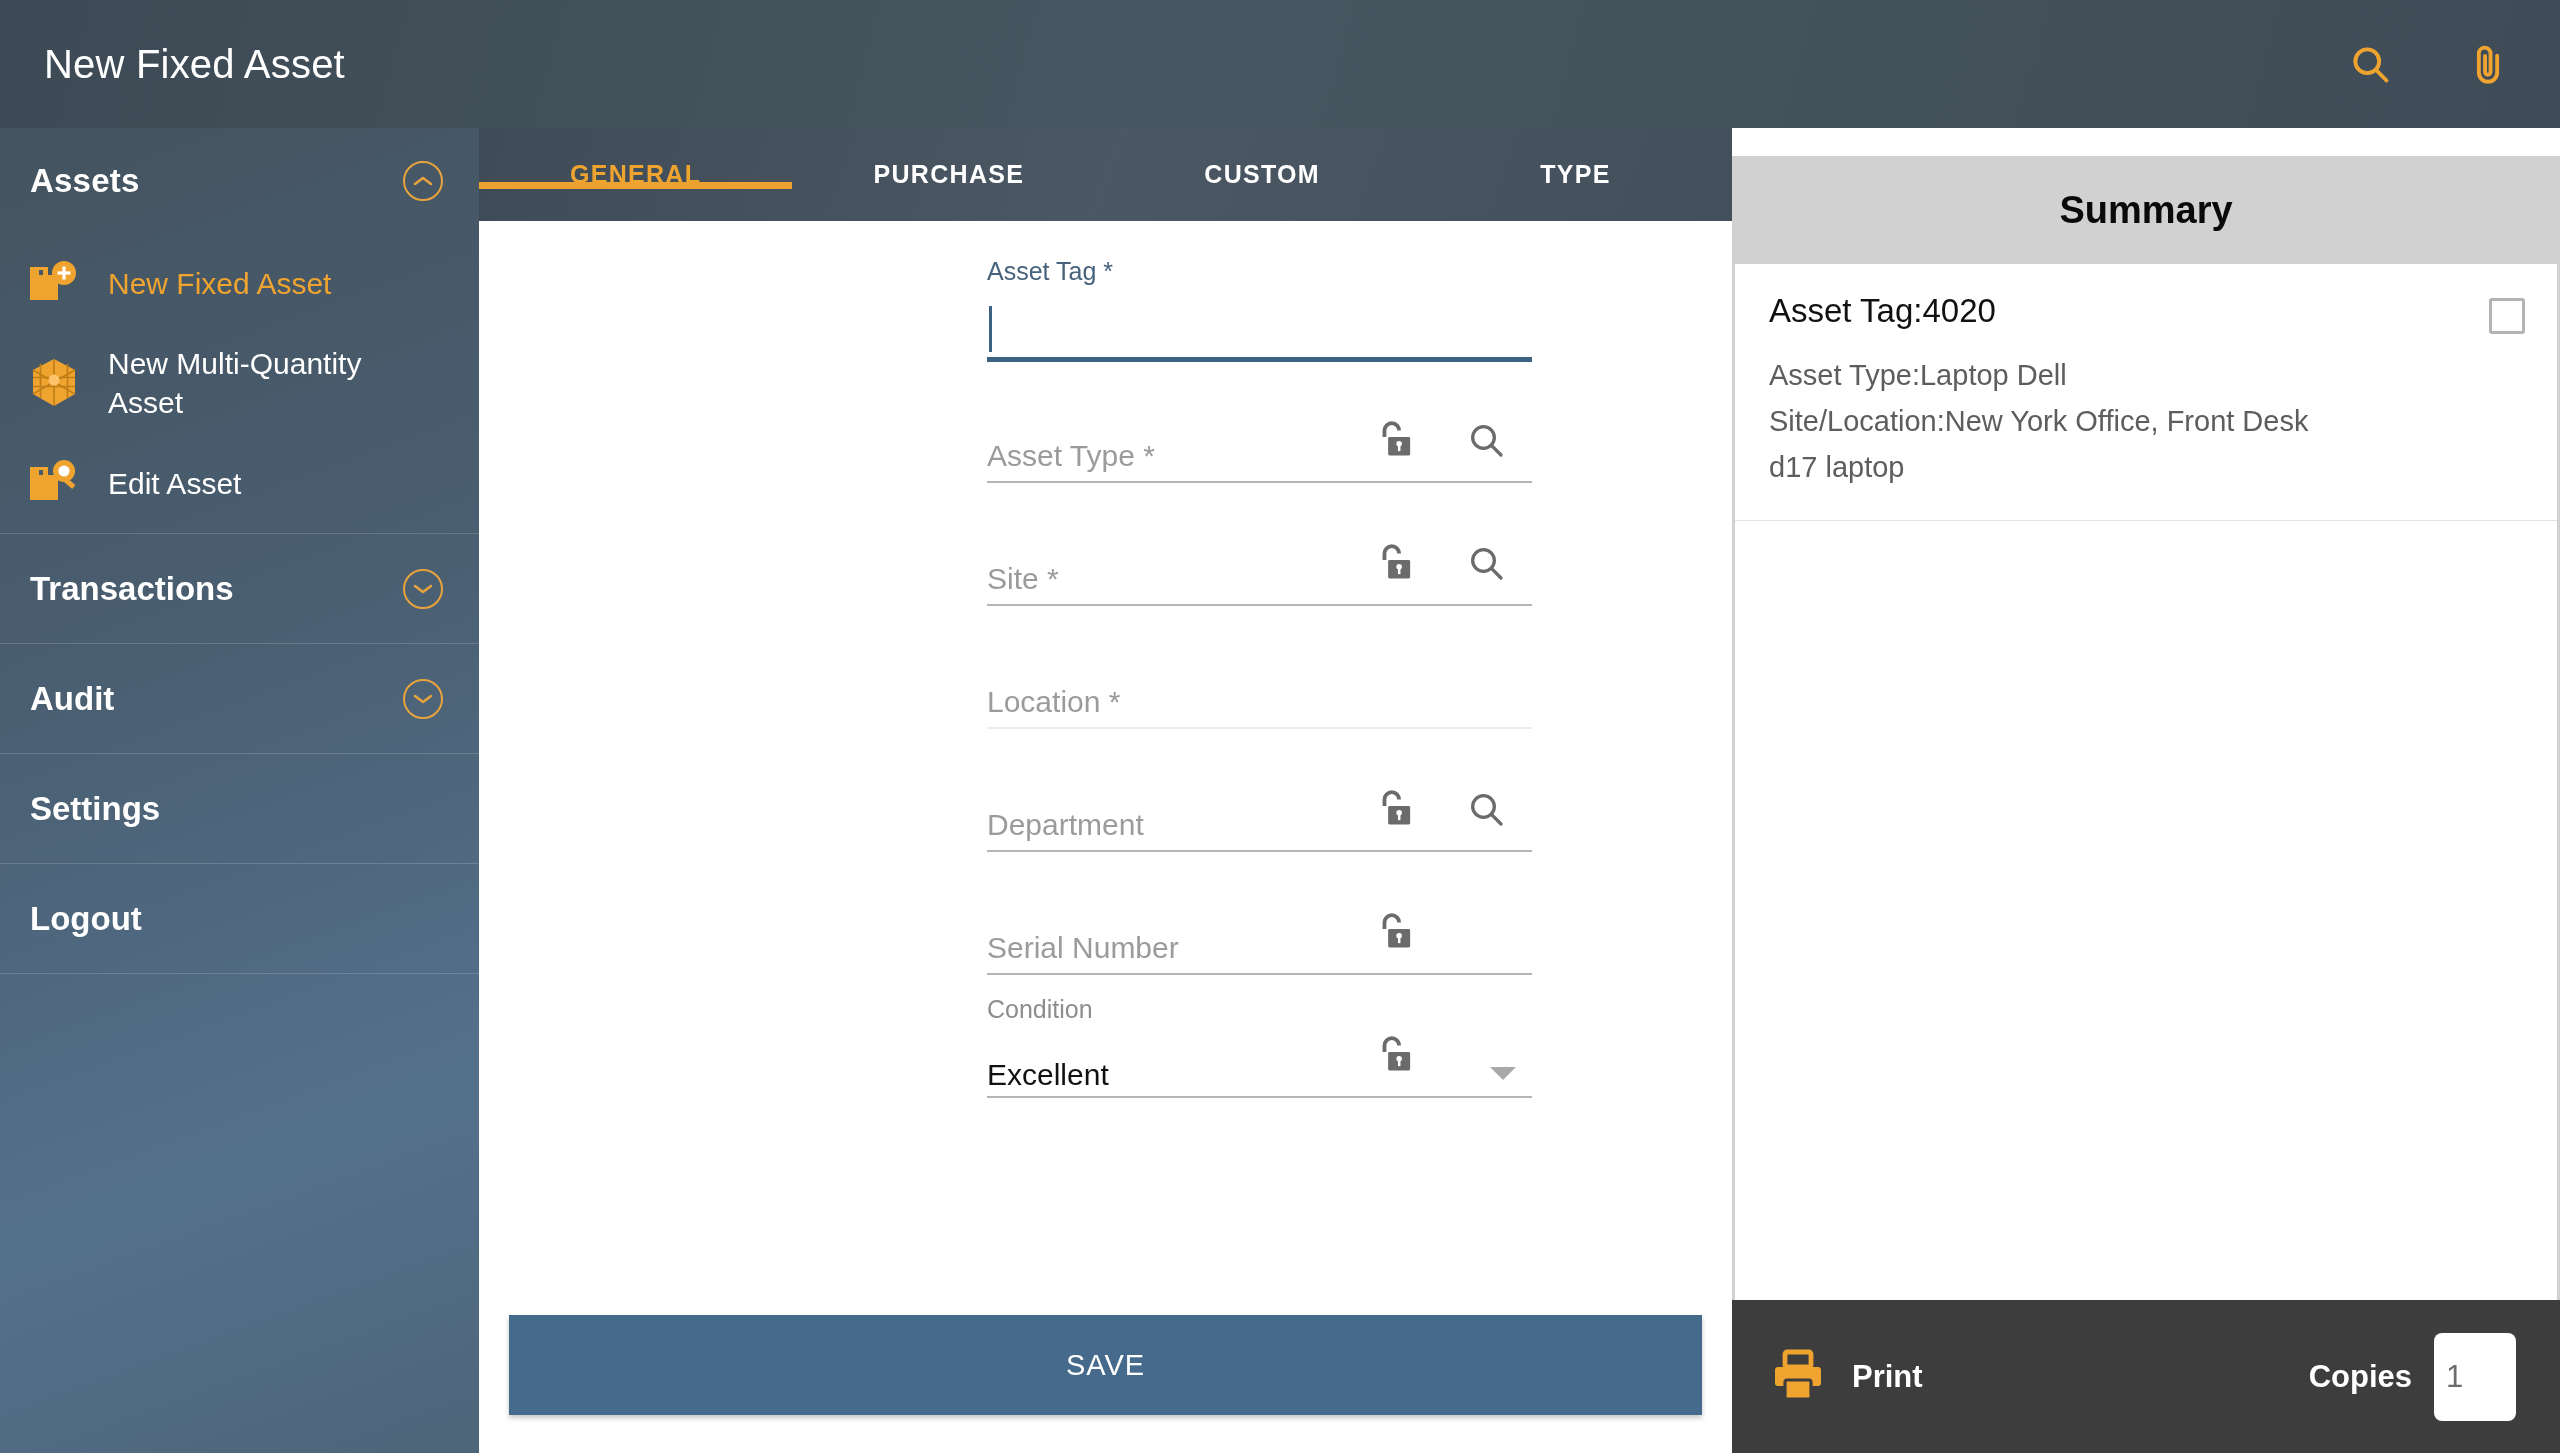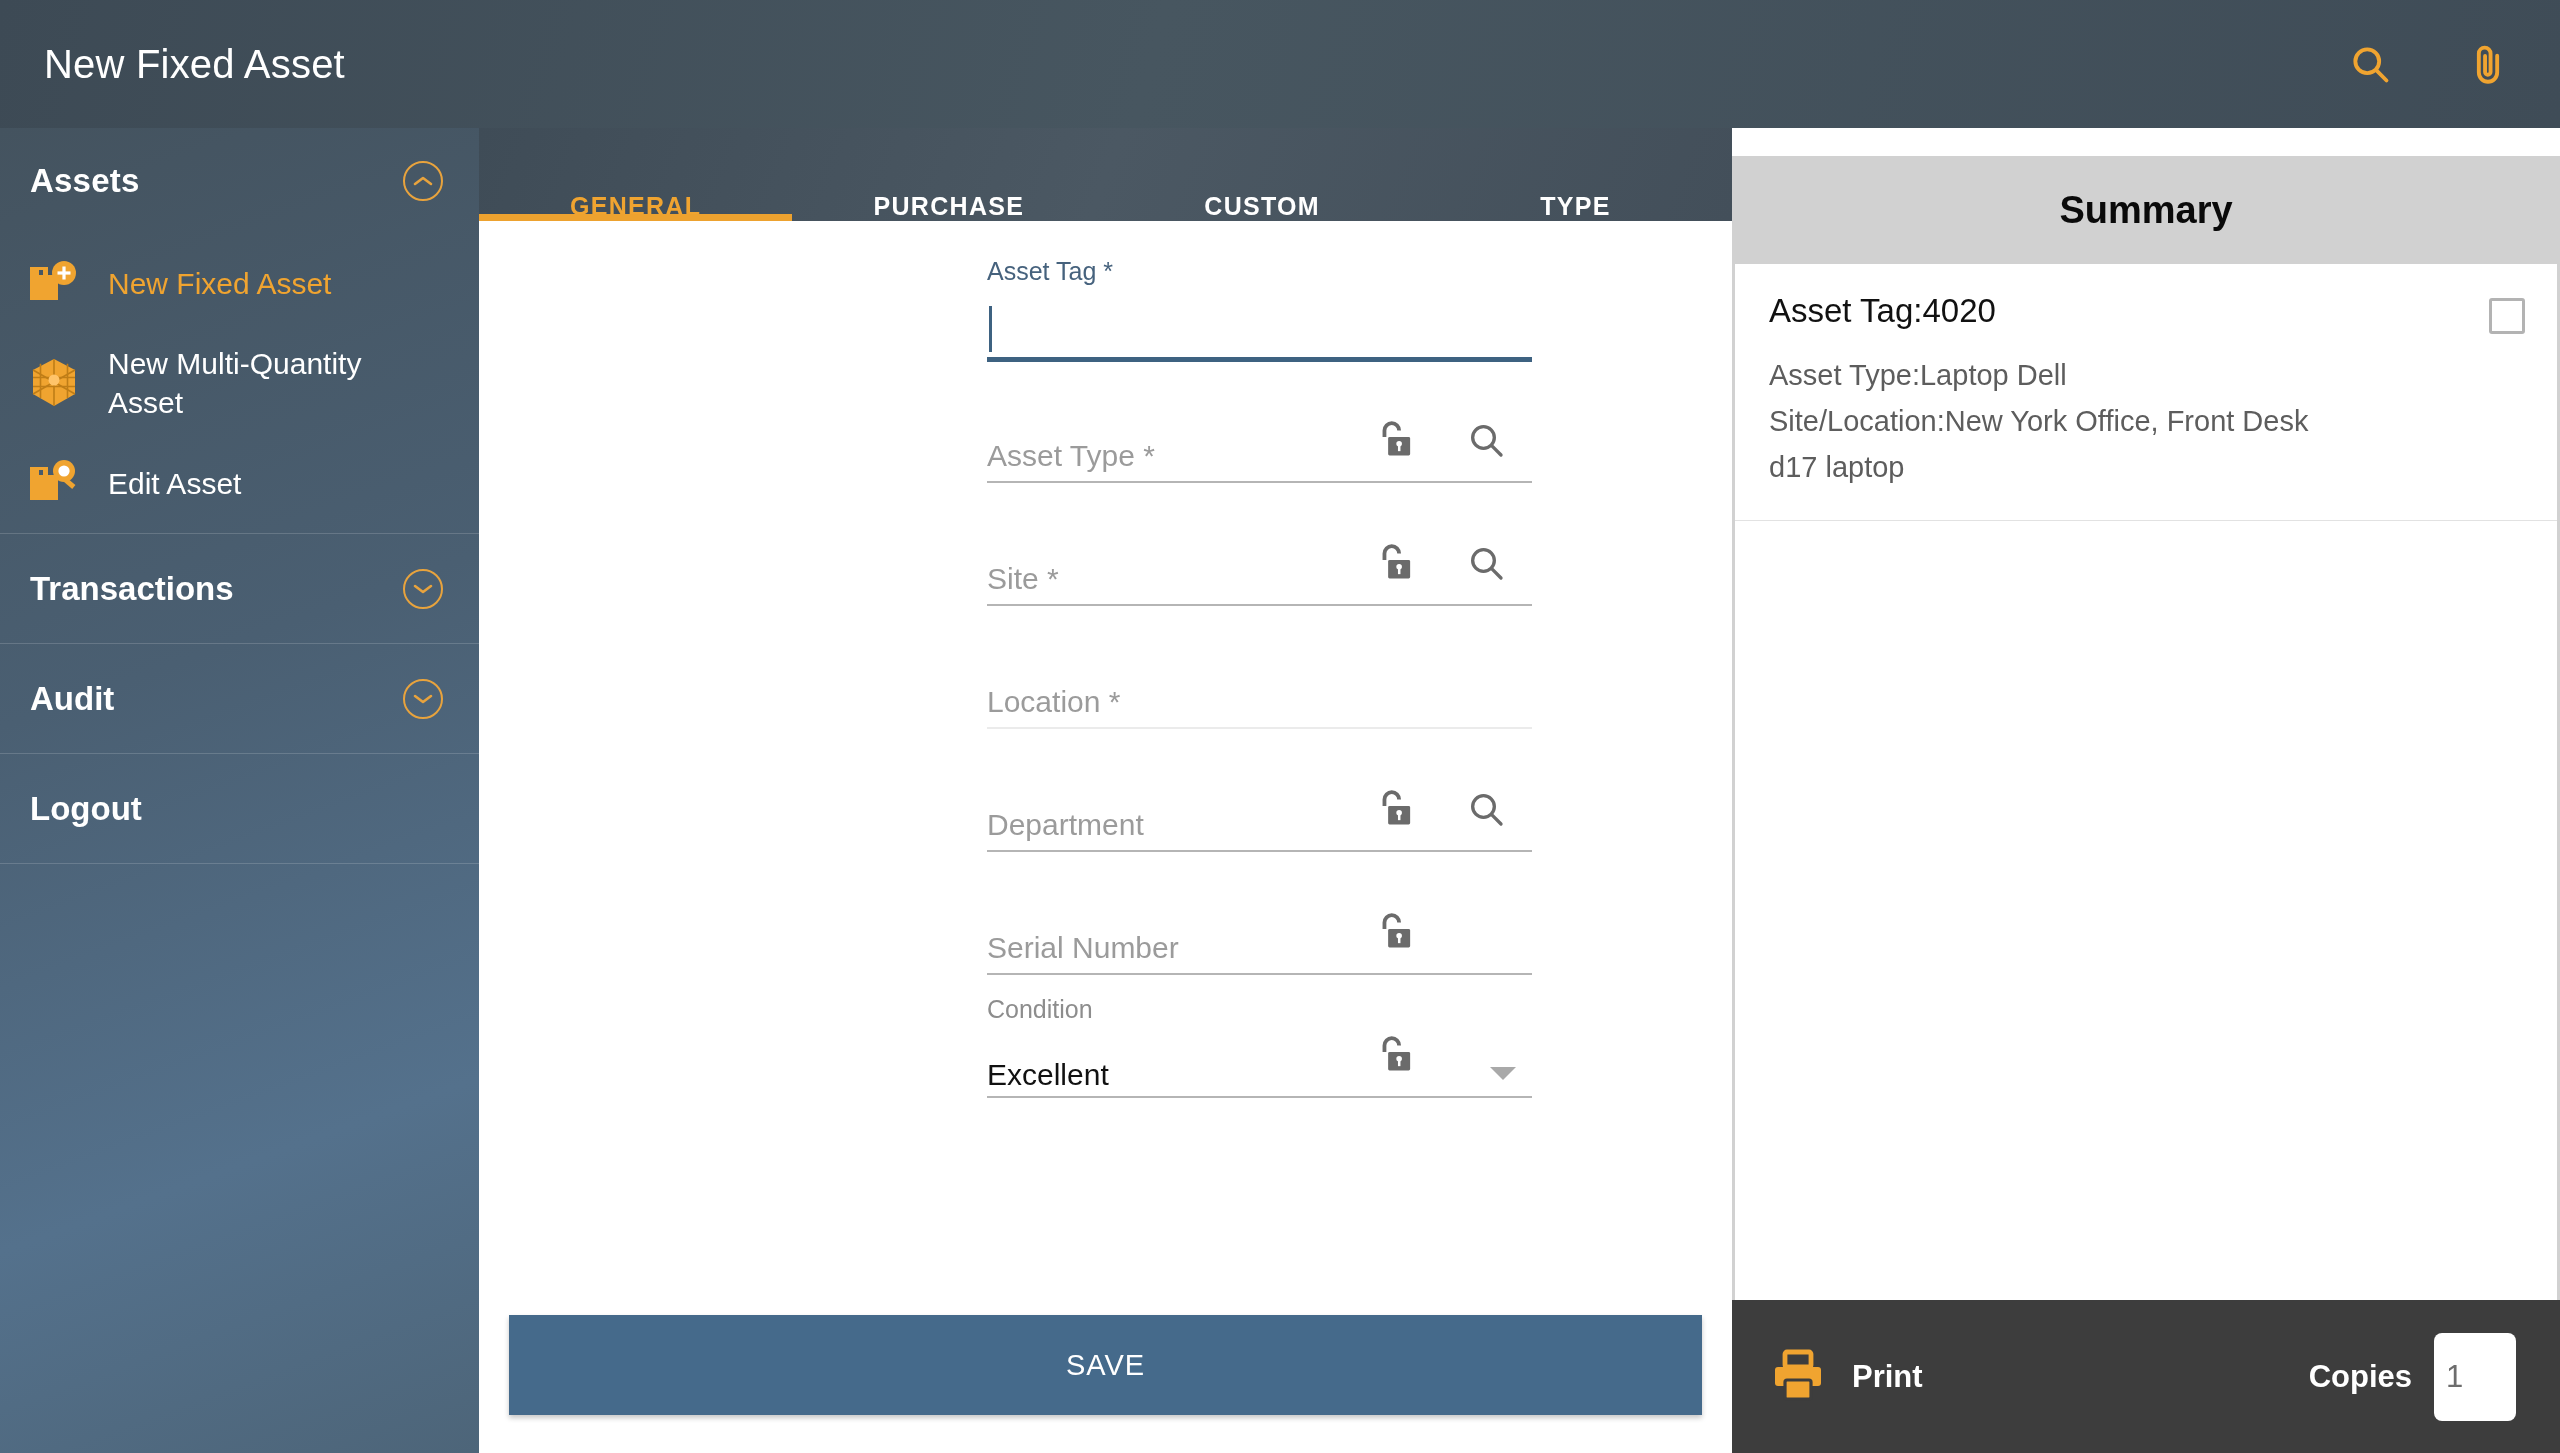--- a/index.html
+++ b/index.html
@@ -61,21 +61,21 @@
     border-top: 1px solid rgba(255,255,255,0.16);
   }
   .sb-row .title { color: #ffffff; font-size: 33px; font-weight: bold; }
   .sb-fill { flex: 1 1 auto; border-top: 1px solid rgba(255,255,255,0.16); }
 
   
   .center { flex: 1 1 auto; display: flex; flex-direction: column; min-width: 0; background: #ffffff; }
   .tabs {
     height: 93px; flex: 0 0 93px;
     background: linear-gradient(110deg, #3f4c57 0%, #4b5863 50%, #434f5a 100%);
-    display: flex; align-items: flex-end; position: relative;
+    display: flex; align-items: center; position: relative;
   }
   .tab {
     flex: 0 0 25%; display: flex; align-items: center; justify-content: center;
     color: #ffffff; font-size: 25px; font-weight: bold; letter-spacing: 1.3px;
     position: relative; cursor: pointer;
   }
   .tab.active { color: #f0a430; }
   .tab.active::after {
     content: ""; position: absolute; left: 0; right: 0; bottom: 0;
     height: 7px; background: #eda22f;
@@ -246,20 +246,23 @@
 
       <div class="sb-row">
         <div class="title">Audit</div>
         <div class="chev">
           <svg width="22" height="14" viewBox="0 0 22 14" fill="none" stroke="#e8a33d" stroke-width="2.6" stroke-linecap="round" stroke-linejoin="round">
               <polyline points="3,4 11,10 19,4"></polyline>
             </svg>
         </div>
       </div>
 
+      <div class="sb-row">
+        <div class="title">Settings</div>
+      </div>
 
       <div class="sb-row">
         <div class="title">Logout</div>
       </div>
 
       <div class="sb-fill"></div>
     </div>
 
     <div class="center">
 

